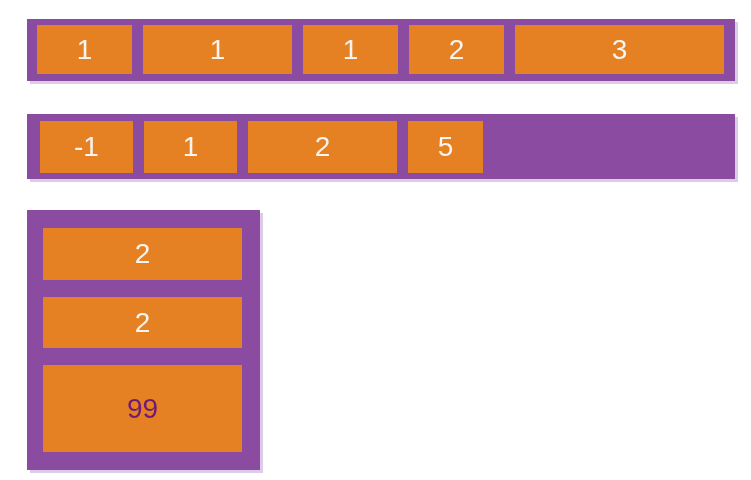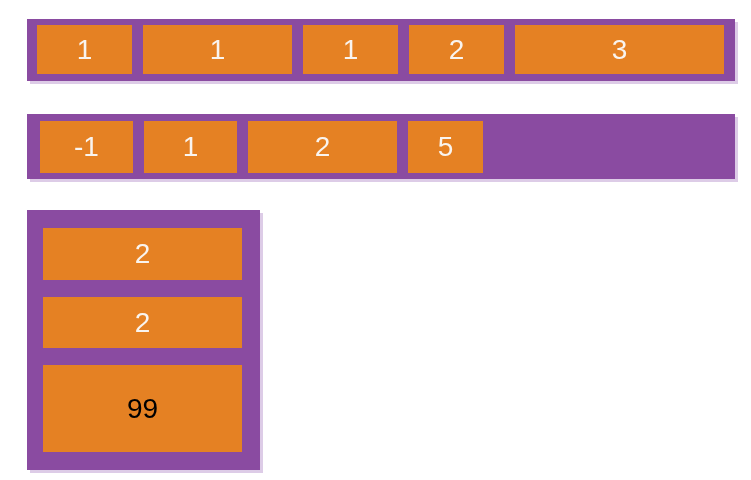--- a/index.html
+++ b/index.html
@@ -77,17 +77,17 @@
         <span>5</span>
       </div>
     </div>
     <div class="flex-container column" style="left: 27px; top: 210px; width: 233px; height: 260px; padding: 18px 18px 17px 16px; gap: 17px; background: rgb(138, 75, 161); box-shadow: rgb(221, 204, 231) 3px 3px 0px 0px;">
       <div class="flex-item" style="background: rgb(229, 129, 35); color: rgb(249, 244, 239); height: 52px;">
         <span>2</span>
       </div>
       <div class="flex-item" style="background: rgb(229, 129, 35); color: rgb(249, 244, 239); height: 51px;">
         <span>2</span>
       </div>
-      <div class="flex-item" style="background: rgb(229, 129, 35); color: #000000; height: 87px;">
+      <div class="flex-item" style="background: rgb(229, 129, 35); color: #701a75; height: 87px;">
         <span>99</span>
       </div>
     </div>
   </main>
 
 </body></html>

